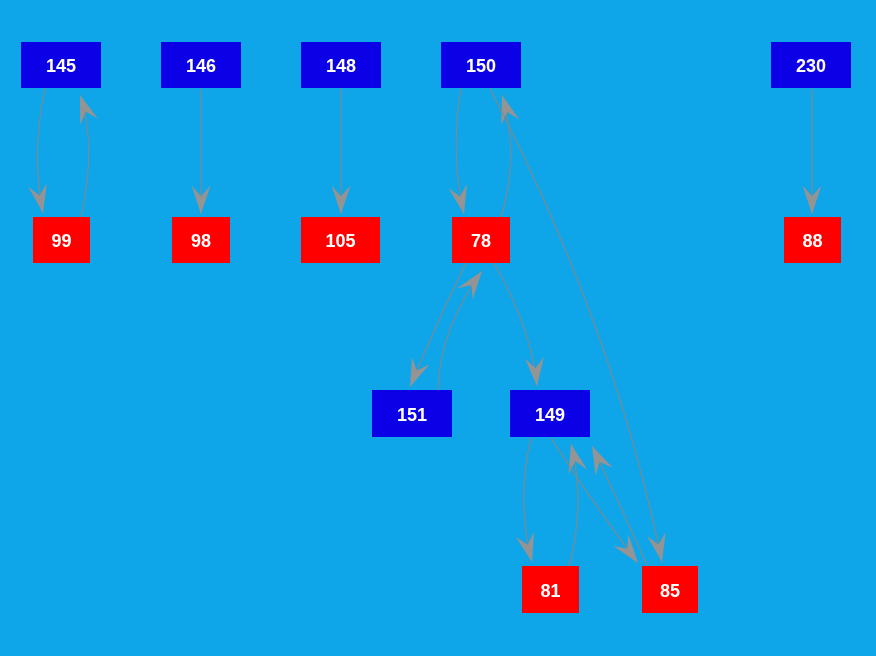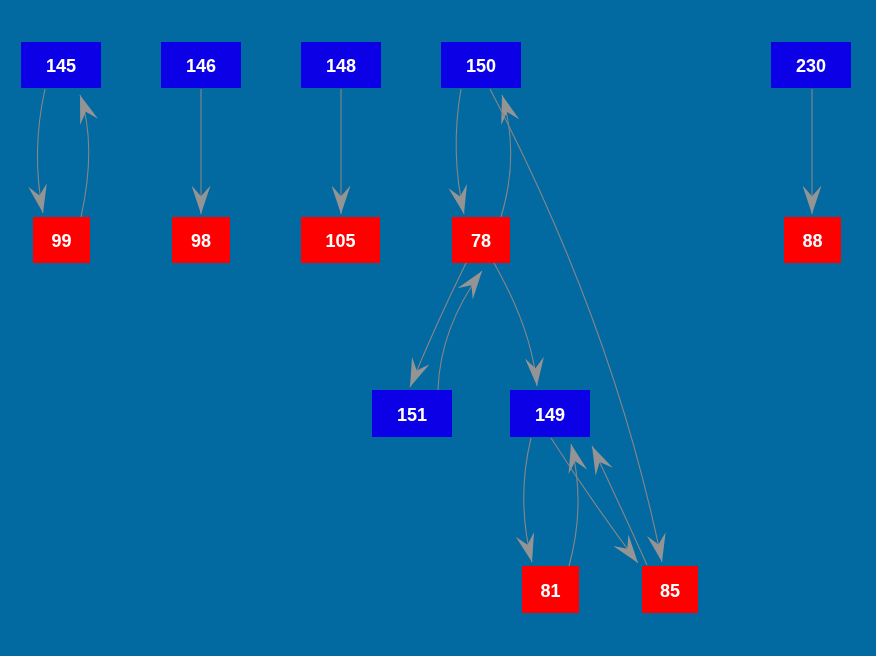--- a/index.html
+++ b/index.html
@@ -1,20 +1,20 @@
 <!DOCTYPE html>
 <html><head>
 <meta charset="utf-8">
 <style>
   html, body { margin: 0; padding: 0; background: #ffffff; }
   .canvas {
     position: relative;
     width: 876px;
     height: 656px;
-    background: #0369a1;
+    background: #0ea5e9;
     overflow: hidden;
   }
   svg { display: block; }
   .edge { fill: none; stroke-width: 1.1px; }
   .node-label {
     font-family: "Liberation Sans", sans-serif;
     font-size: 18px;
     font-weight: bold;
     text-anchor: middle;
     dominant-baseline: central;

